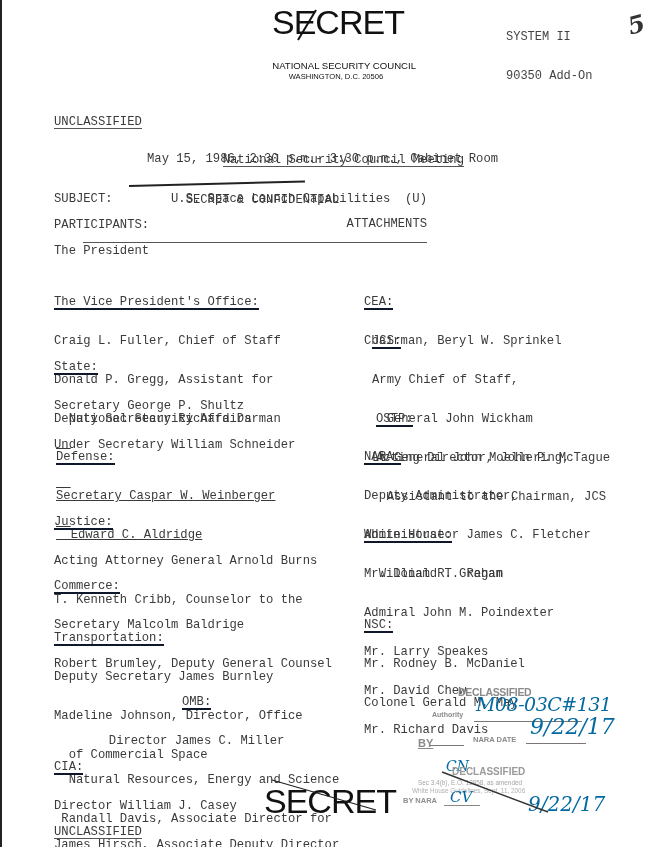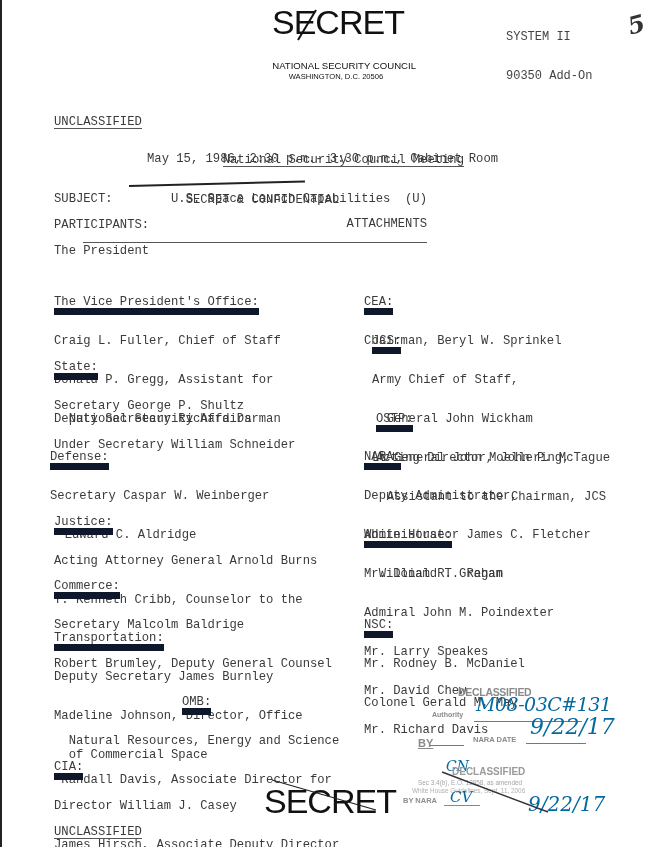--- a/index.html
+++ b/index.html
@@ -110,21 +110,21 @@
       position: absolute;
       left: 208px; top: 141px;
     }
     .meeting-date {
       position: absolute;
       left: 147px; top: 153px;
     }
 
     .section-head {
       display: inline-block;
-      border-bottom: 7px solid #0f172a;
+      border-bottom: 2px solid #0f172a;
       line-height: 12px;
     }
     .group {
       position: absolute;
     }
     .group .line {
       display: block;
       height: 13px;
     }
 
@@ -206,21 +206,21 @@
 <div class="group mono" style="left:54px; top:335px;">
   <span class="line"><span class="section-head">State:</span></span>
   <span class="line">Secretary George P. Shultz</span>
   <span class="line">Under Secretary William Schneider</span>
 </div>
 
 <div class="group mono" style="left:54px; top:387px;">
   <span class="line">Deputy Secretary Richard Darman</span>
 </div>
 
-<div class="group mono" style="left:50px; top:425px;">
+<div class="group mono" style="left:56px; top:425px;text-decoration:underline;">
   <span class="line"><span class="section-head">Defense:</span></span>
   <span class="line">Secretary Caspar W. Weinberger</span>
   <span class="line">  Edward C. Aldridge</span>
 </div>
 
 <div class="group mono" style="left:54px; top:490px;">
   <span class="line"><span class="section-head">Justice:</span></span>
   <span class="line">Acting Attorney General Arnold Burns</span>
   <span class="line">T. Kenneth Cribb, Counselor to the</span>
 </div>
@@ -233,20 +233,21 @@
 
 <div class="group mono" style="left:54px; top:606px;">
   <span class="line"><span class="section-head">Transportation:</span></span>
   <span class="line">Deputy Secretary James Burnley</span>
   <span class="line">Madeline Johnson, Director, Office</span>
   <span class="line">  of Commercial Space</span>
 </div>
 
 <div class="group mono" style="left:54px; top:670px;text-align:center;">
   <span class="line"><span class="section-head">OMB:</span></span>
+  <span class="line">Director James C. Miller</span>
   <span class="line">  Natural Resources, Energy and Science</span>
   <span class="line">Randall Davis, Associate Director for</span>
 </div>
 
 <div class="group mono" style="left:54px; top:735px;">
   <span class="line"><span class="section-head">CIA:</span></span>
   <span class="line">Director William J. Casey</span>
   <span class="line">James Hirsch, Associate Deputy Director</span>
   
 </div>

